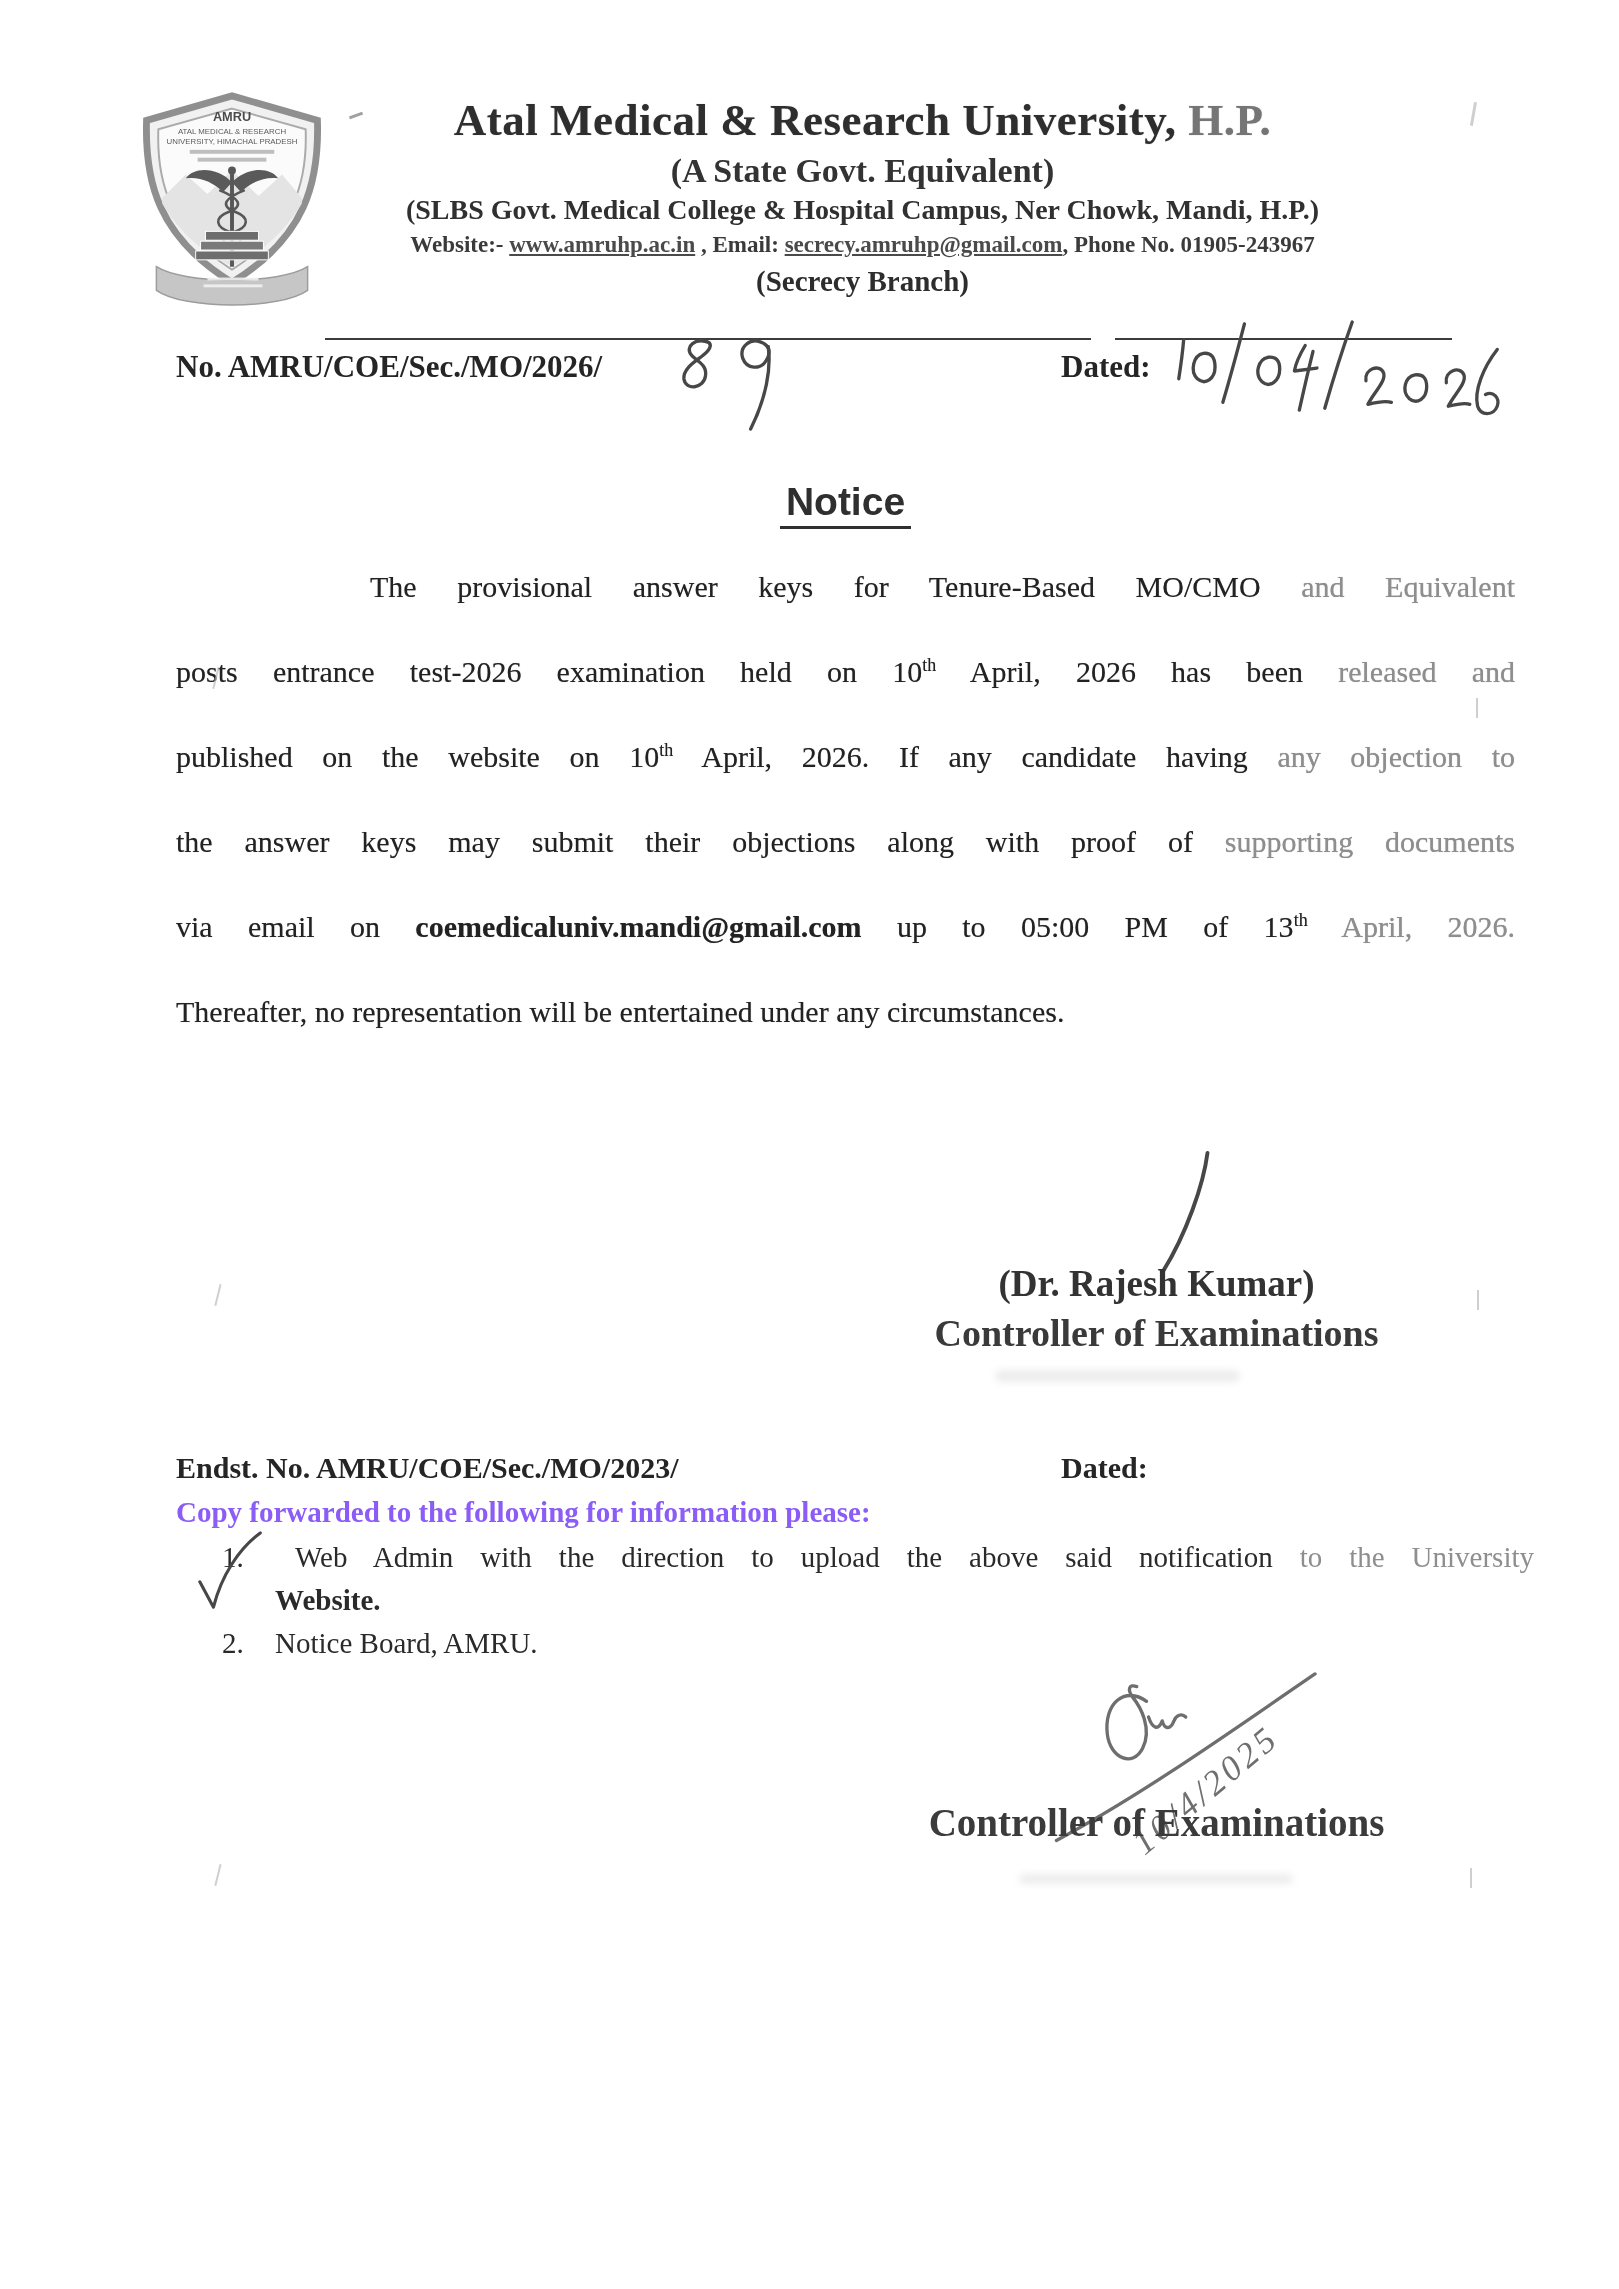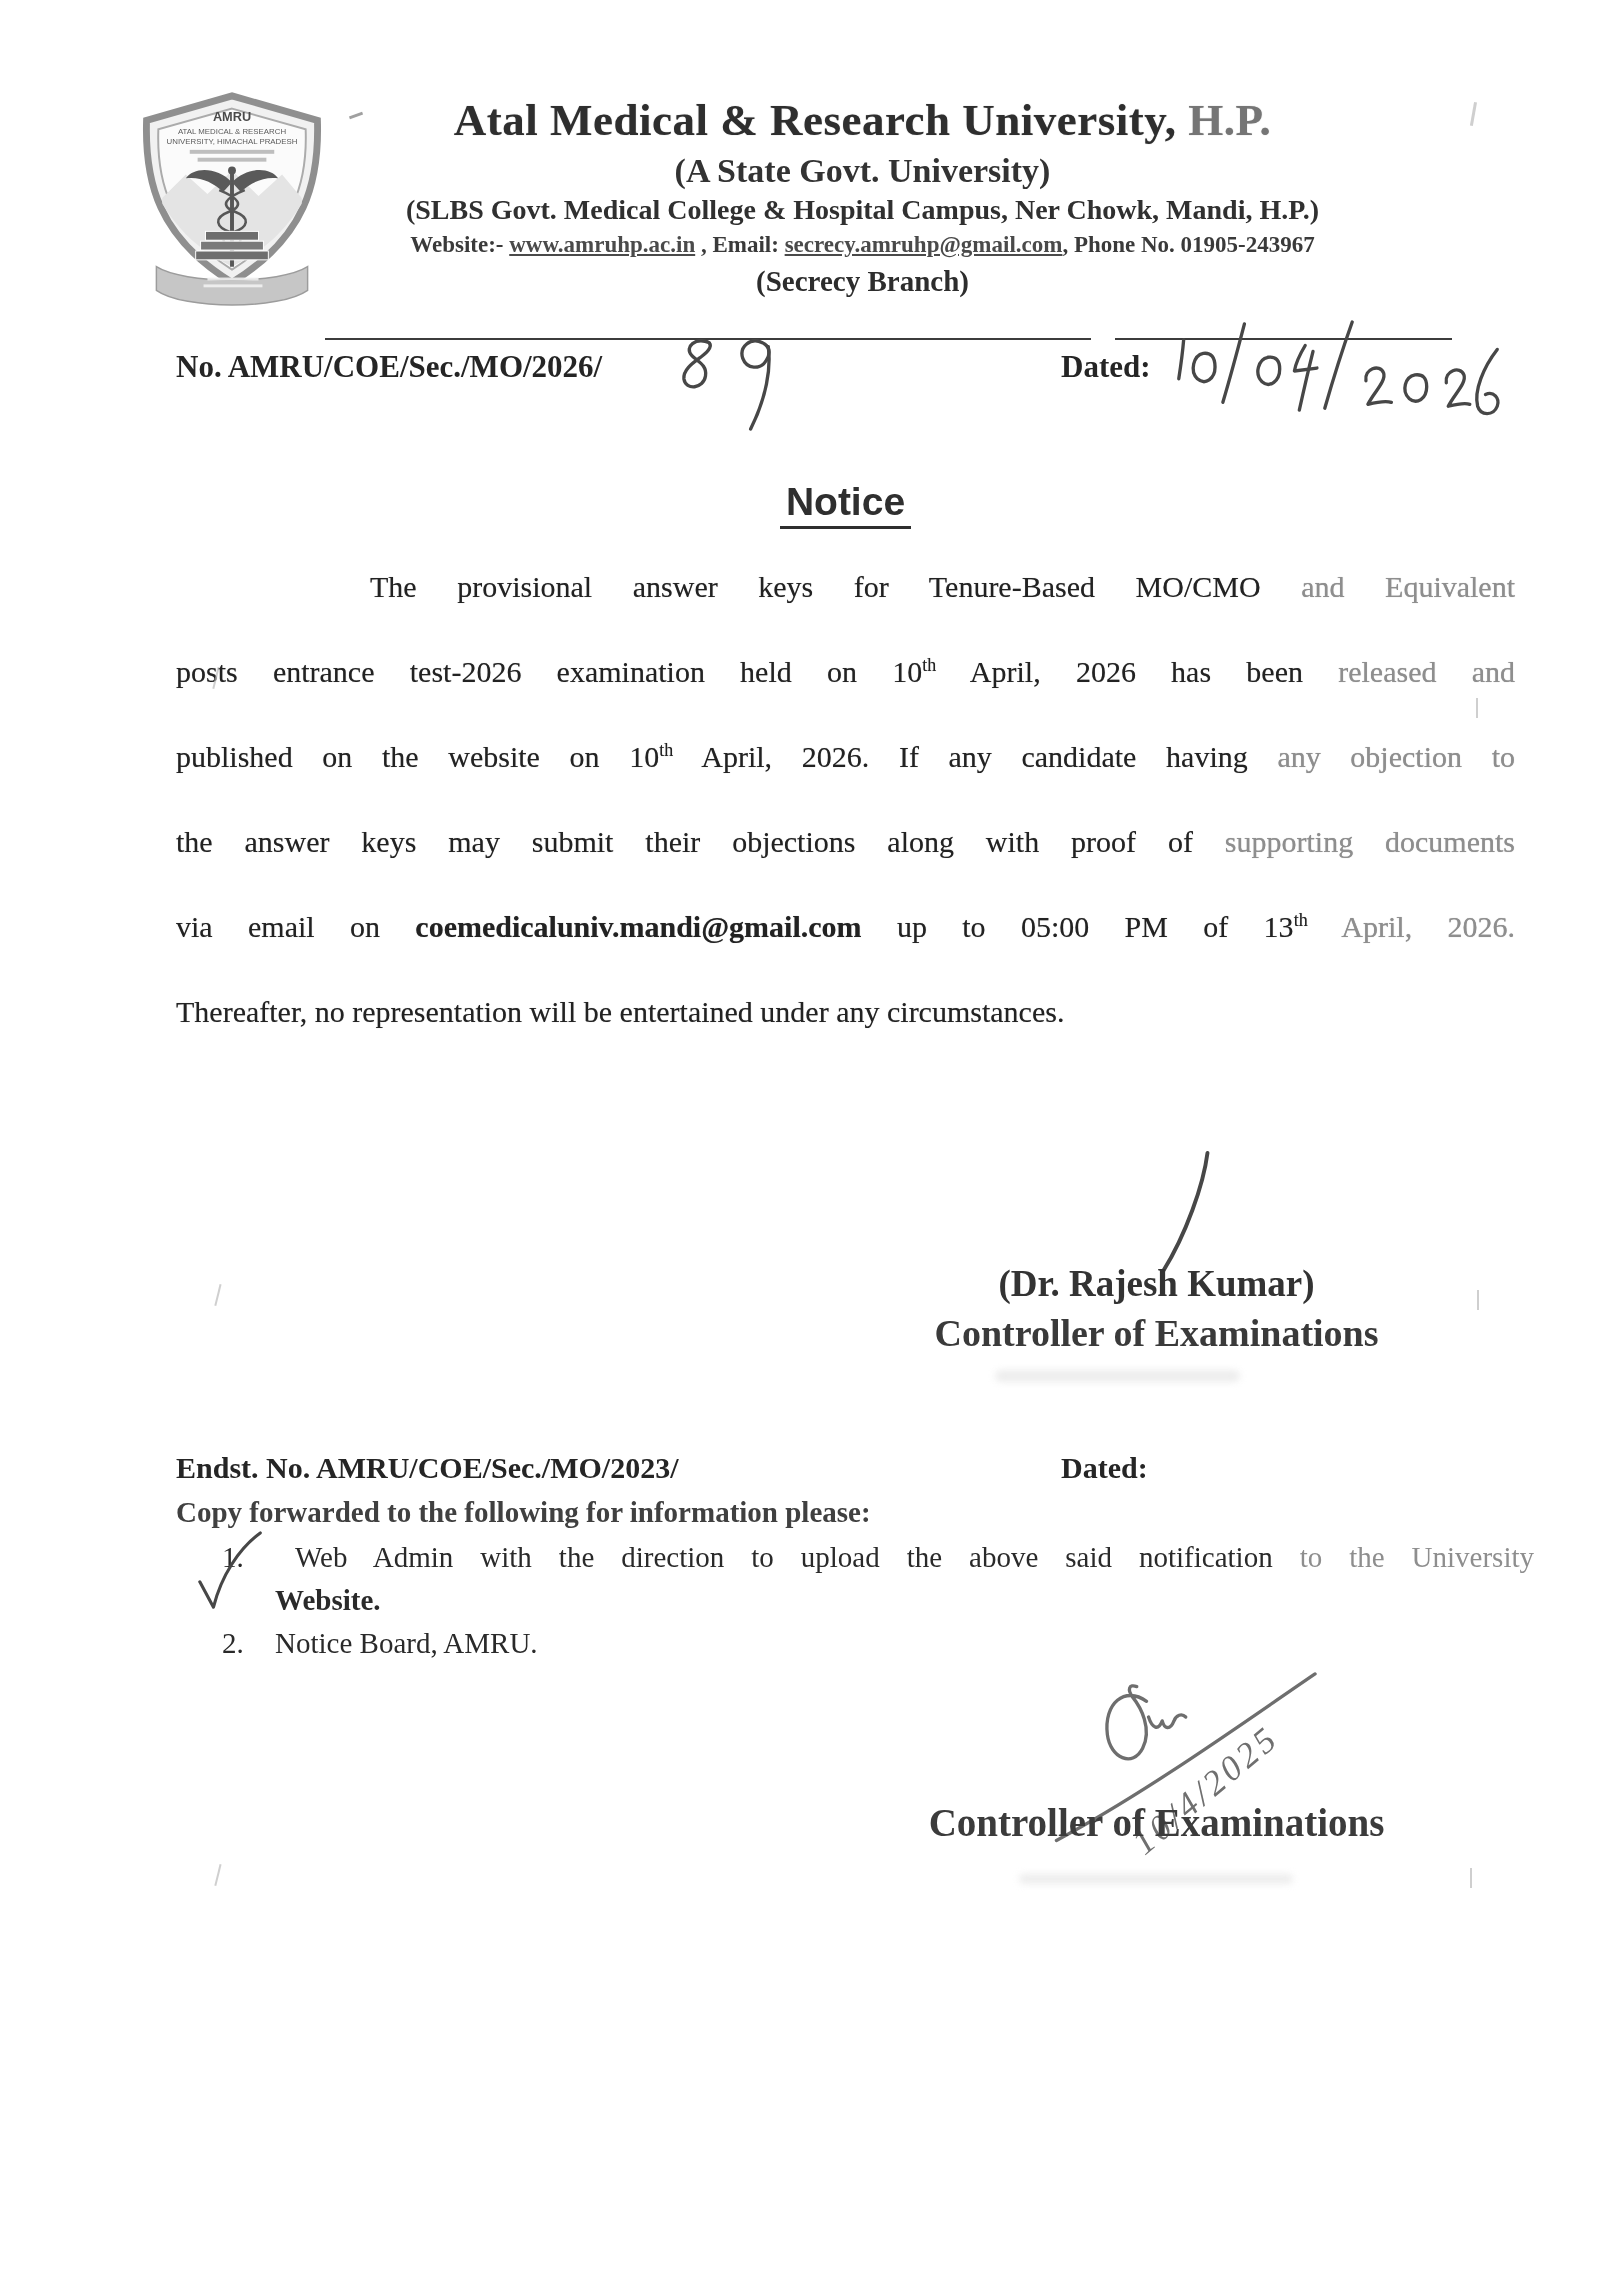--- a/index.html
+++ b/index.html
@@ -38,21 +38,21 @@
   .bline b{font-weight:bold;}
   .sup{vertical-align:super;font-size:0.6em;line-height:0;}
   
   .sig-block{left:882px;top:1262px;width:549px;text-align:center;}
   .sig-name{font-size:37px;font-weight:bold;color:#333;}
   .sig-desg{font-size:38px;font-weight:bold;color:#3a3a3a;margin-top:5.9px;}
   .foot-desg{left:882px;top:1800px;width:549px;text-align:center;
     font-size:39px;font-weight:bold;color:#3b3b3b;}
   
   .endst-label{font-size:30px;font-weight:bold;color:#252525;white-space:nowrap;}
-  .copy-line{font-size:29px;font-weight:bold;color:#404040;white-space:nowrap;}
+  .copy-line{font-size:29px;font-weight:bold;color:#8b5cf6;white-space:nowrap;}
   .item-num{font-size:29px;color:#2a2a2a;}
   .item-text{font-size:29px;color:#2a2a2a;text-align:justify;text-align-last:justify;}
   .item-text.plain{text-align:left;text-align-last:left;}
   
   .hw path, .hw ellipse{stroke:#474747;stroke-width:3.4;fill:none;
     stroke-linecap:round;stroke-linejoin:round;}
   .hw.lite path{stroke:#6e6e6e;}
   .hw-date-text{font-family:"Liberation Serif",serif;font-style:italic;
     font-size:36px;fill:#6f6f6f;letter-spacing:4px;}
   .art{background:#b6b6b6;opacity:.65;}
@@ -84,21 +84,21 @@
       <rect x="79" y="156" width="64" height="9" fill="#7a7a7a" stroke="#ffffff" stroke-width="1"></rect>
       <rect x="74" y="166" width="74" height="9" fill="#6e6e6e" stroke="#ffffff" stroke-width="1"></rect>
     </g>
     <path d="M34,182 C62,200 160,200 188,182 L188,206 C160,226 62,226 34,206 Z" fill="#c6c6c6" stroke="#9c9c9c" stroke-width="1.5"></path>
     <rect x="86" y="193" width="52" height="3" fill="#f3f3f3" opacity=".85"></rect>
     <rect x="82" y="200" width="60" height="3" fill="#f3f3f3" opacity=".85"></rect>
   </svg>
 
   <div class="abs hdr-block">
     <div class="hdr-title"><span>Atal Medical &amp; Research University,</span><span class="lite"> H.P.</span></div>
-    <div class="hdr-sub1">(A State Govt. University)</div>
+    <div class="hdr-sub1">(A State Govt. Equivalent)</div>
     <div class="hdr-sub2">(SLBS Govt. Medical College &amp; Hospital Campus, Ner Chowk, Mandi, H.P.)</div>
     <div class="hdr-contact"><span>Website:- </span><span class="lnk">www.amruhp.ac.in</span><span> , Email: </span><span class="lnk">secrecy.amruhp@gmail.com</span><span>, Phone No. 01905-243967</span></div>
     <div class="hdr-branch">(Secrecy Branch)</div>
   </div>
 
   <div class="abs rule" style="left:325px;top:338px;width:766px;"></div>
   <div class="abs rule" style="left:1115px;top:338px;width:337px;"></div>
 
   <div class="abs ref-label" style="left:176px;top:349px;">No. AMRU/COE/Sec./MO/2026/</div>
   <svg class="abs hw" style="left:676px;top:329px;" width="110" height="104" viewBox="0 0 112 106" aria-label="89">

